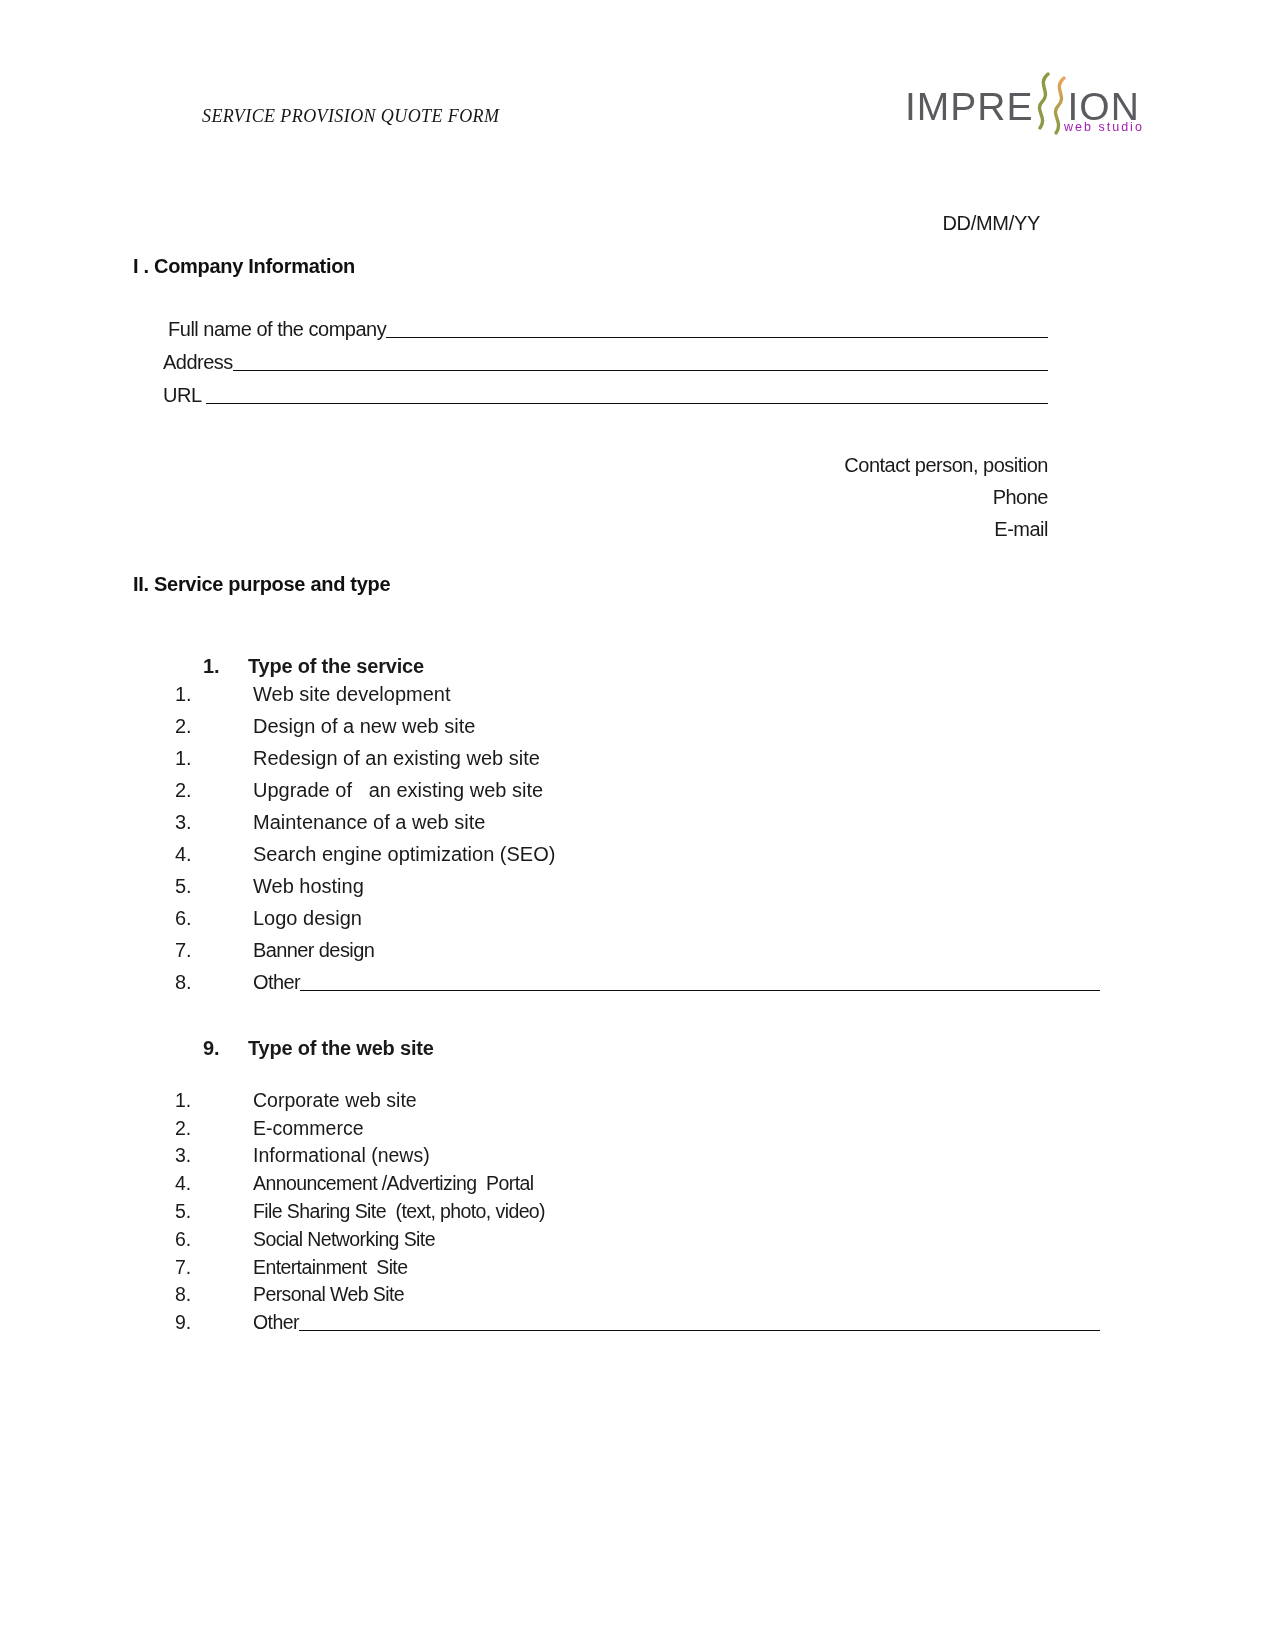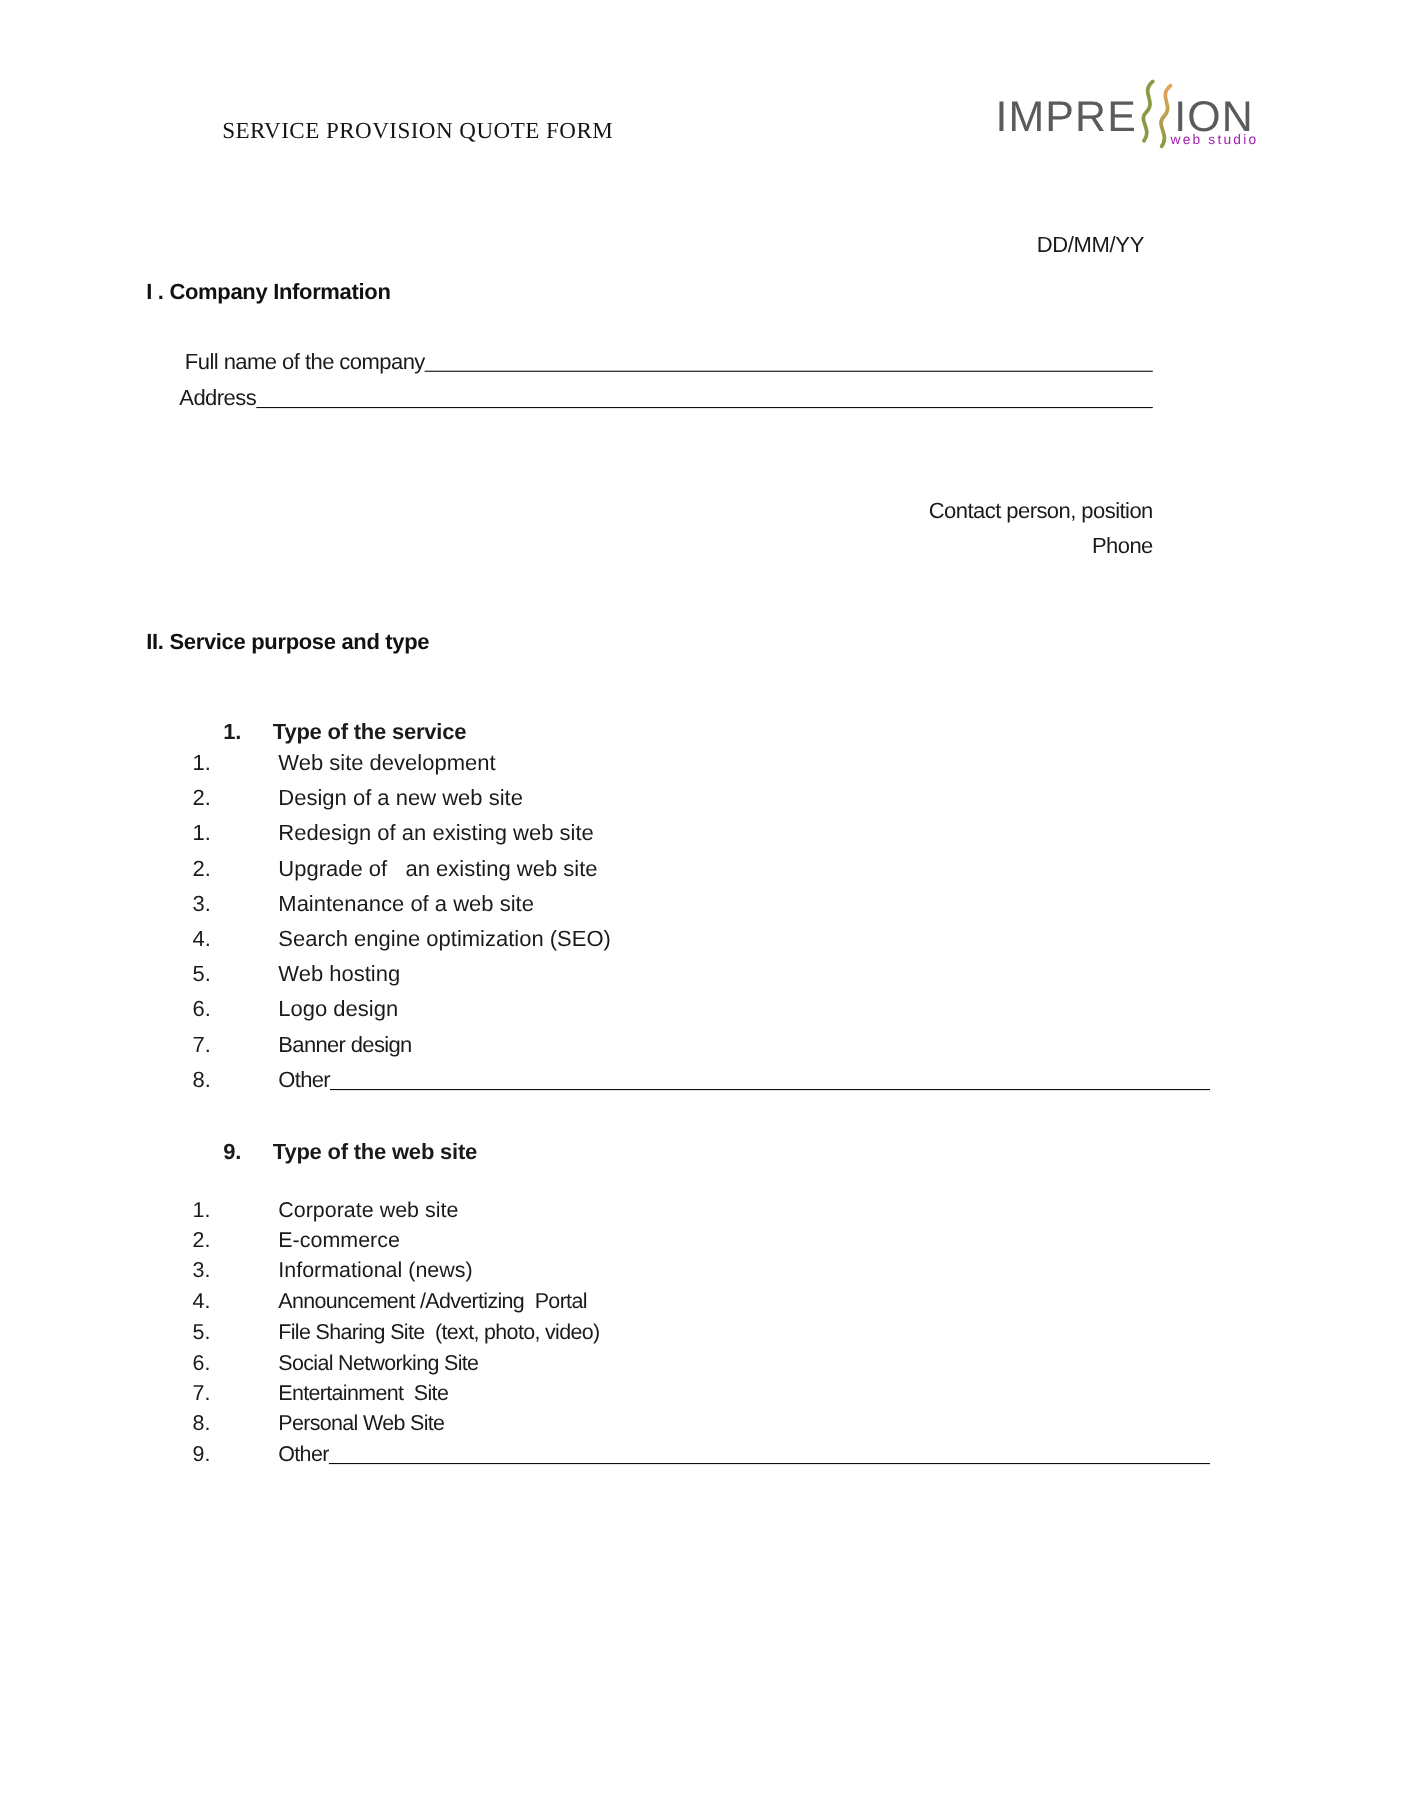--- a/index.html
+++ b/index.html
@@ -6,21 +6,21 @@
   .page {
     position:relative; width:1275px; height:1650px; background:#ffffff;
     font-family:"Liberation Sans", sans-serif; color:#1a1a1a; overflow:hidden;
   }
   .abs { position:absolute; }
 
   
   .doc-title {
     left:202px; top:106px;
     font-family:"Liberation Serif", serif;
-    font-size:21px; letter-spacing:0.4px; color:#161616;
+    font-size:18px; letter-spacing:0.4px; color:#161616;font-style:italic;
   }
 
   
   .logo { left:905px; top:76px; display:flex; align-items:flex-start; height:60px; }
   .logo-word { font-size:39px; line-height:38px; color:#5a5b5e; letter-spacing:1px;margin-top:12px; }
   .logo svg { display:block; }
   .sq1 { margin:-4px -4px 0 -2px; }
   .sq2 { margin:-1px -4px 0 -4px; }
   .logo-tagline {
     position:absolute; right:-4px; top:44px;
@@ -93,29 +93,37 @@
 
   <div class="abs fields fields-g1">
     <div class="fieldrow">
       <span class="lbl"> Full name of the company</span>
       <span class="blank"></span>
     </div>
     <div class="fieldrow">
       <span class="lbl">Address</span>
       <span class="blank"></span>
     </div>
+    <div class="fieldrow">
+      <span class="lbl">URL </span>
+      <span class="blank"></span>
+    </div>
   </div>
 
   <div class="abs fields fields-g2">
     <div class="fieldrow">
       <span class="lbl">Contact person, position</span>
       <span class="blank"></span>
     </div>
     <div class="fieldrow">
       <span class="lbl">Phone</span>
+      <span class="blank"></span>
+    </div>
+    <div class="fieldrow">
+      <span class="lbl">E-mail</span>
       <span class="blank"></span>
     </div>
   </div>
 
   <div class="abs sec-heading h-service">II. Service purpose and type</div>
 
   <div class="abs subhead sub1">
     <span class="num">1.</span>
     <span>Type of the service</span>
   </div>

